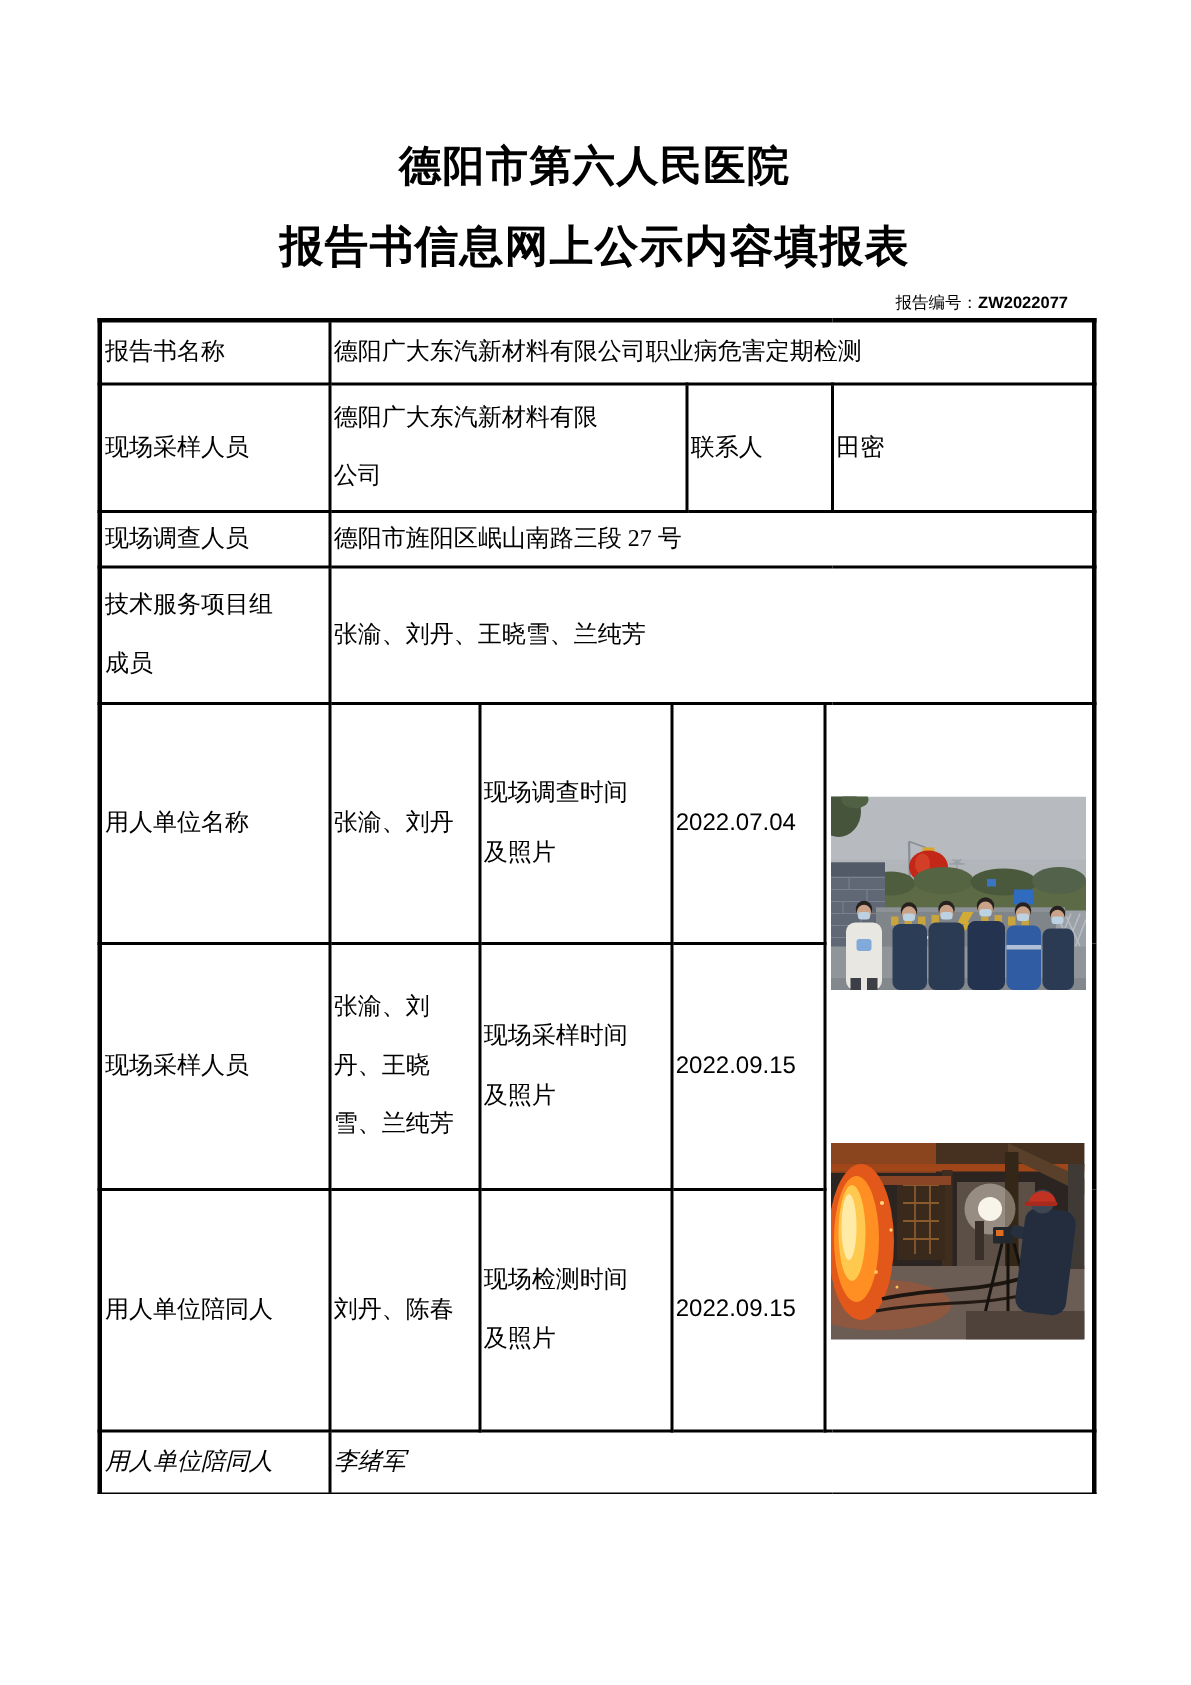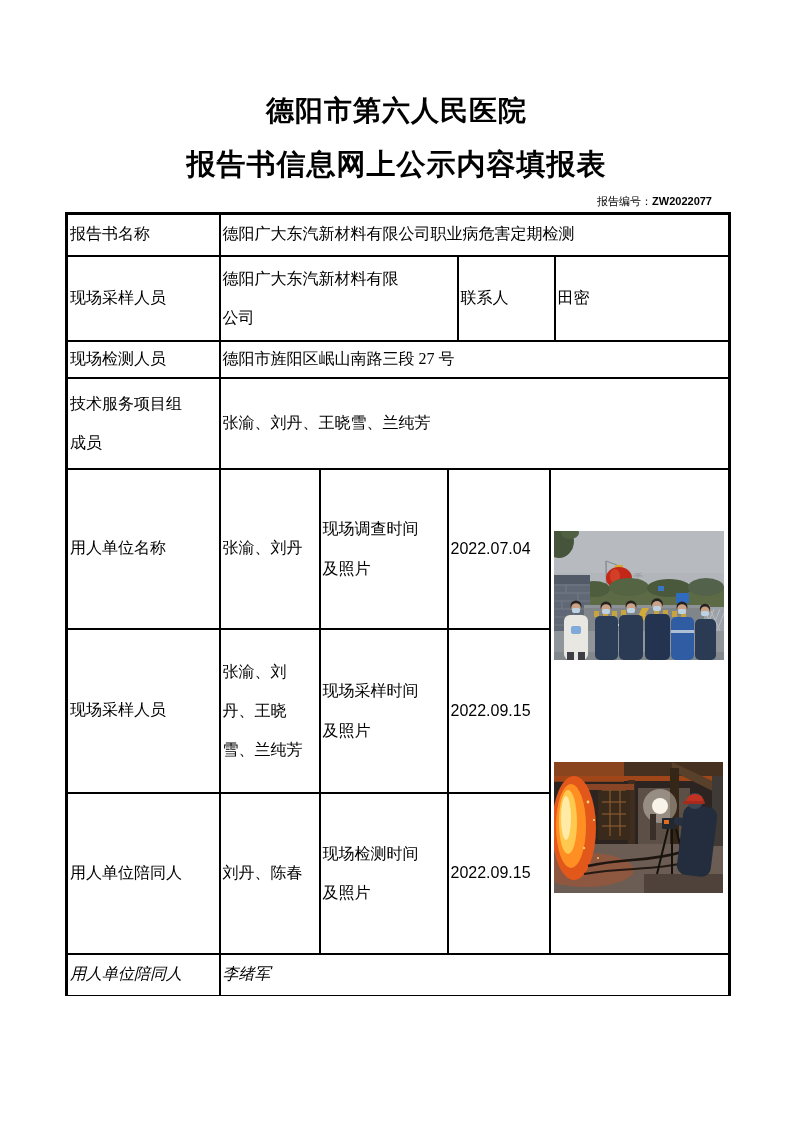--- a/index.html
+++ b/index.html
@@ -88,21 +88,21 @@
 
       <tr class="r2">
         <td>现场采样人员</td>
         <td colspan="3" class="ml">德阳广大东汽新材料有限
 公司</td>
         <td colspan="2">联系人</td>
         <td>田密</td>
       </tr>
 
       <tr class="r3">
-        <td>现场检测人员</td>
+        <td>现场调查人员</td>
         <td colspan="6">德阳市旌阳区岷山南路三段 27 号</td>
       </tr>
 
       <tr class="r4">
         <td class="ml">技术服务项目组
 成员</td>
         <td colspan="6">张渝、刘丹、王晓雪、兰纯芳</td>
       </tr>
 
       <tr class="r5">

